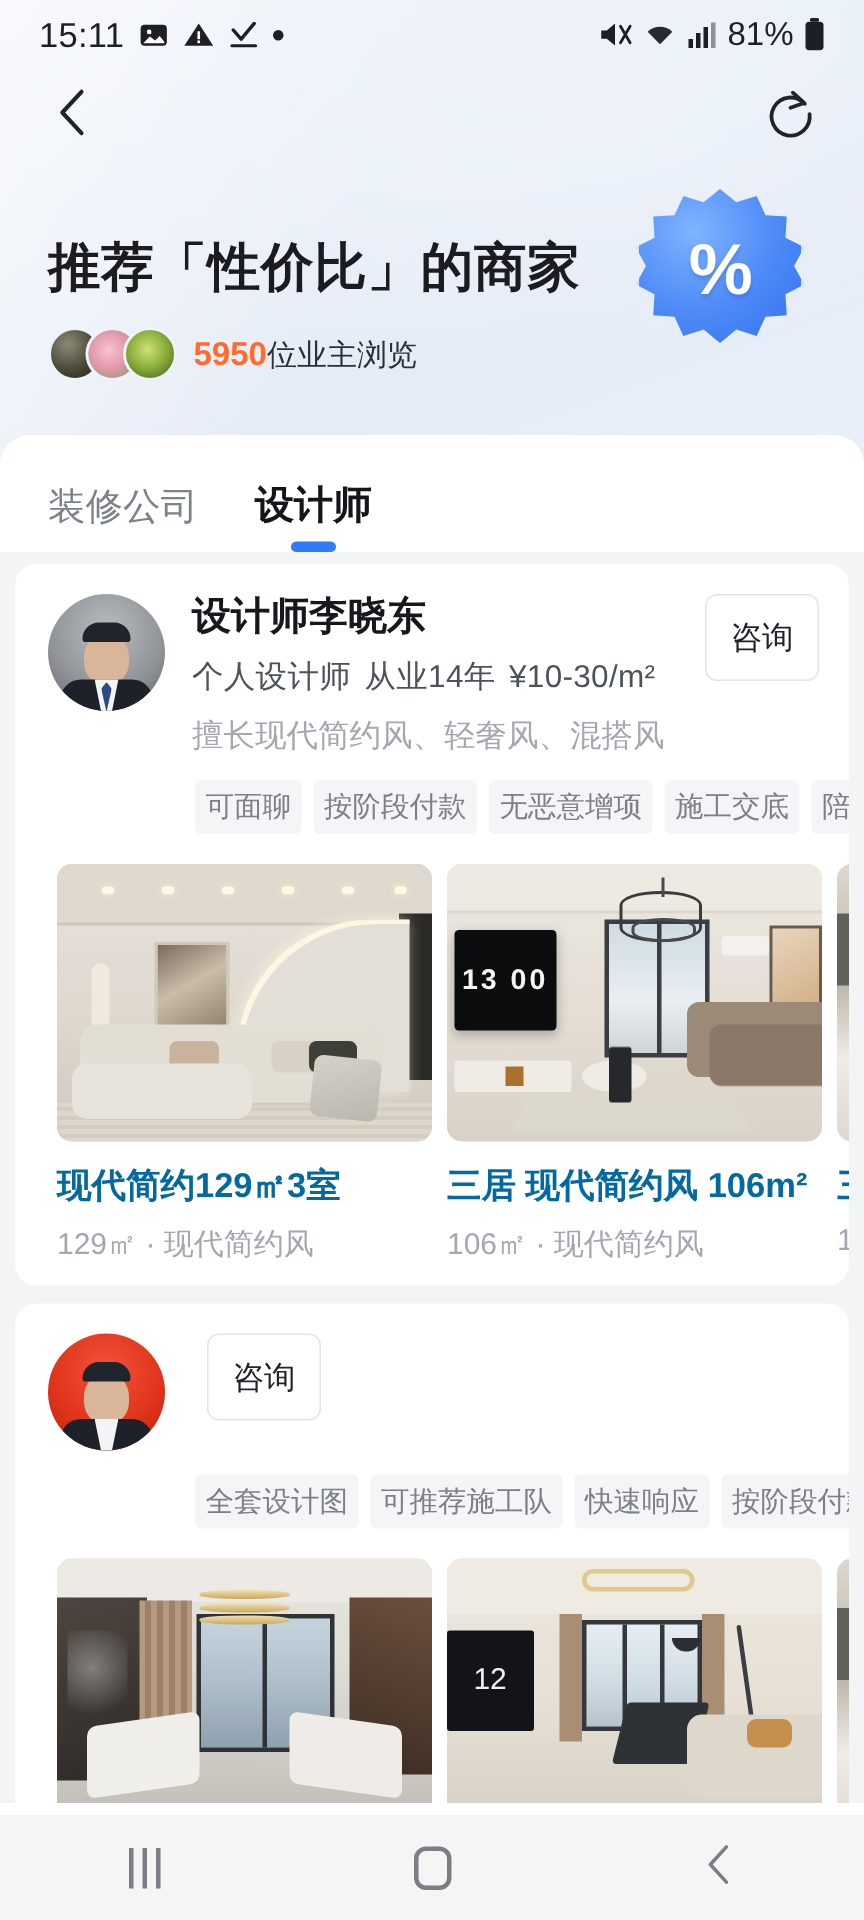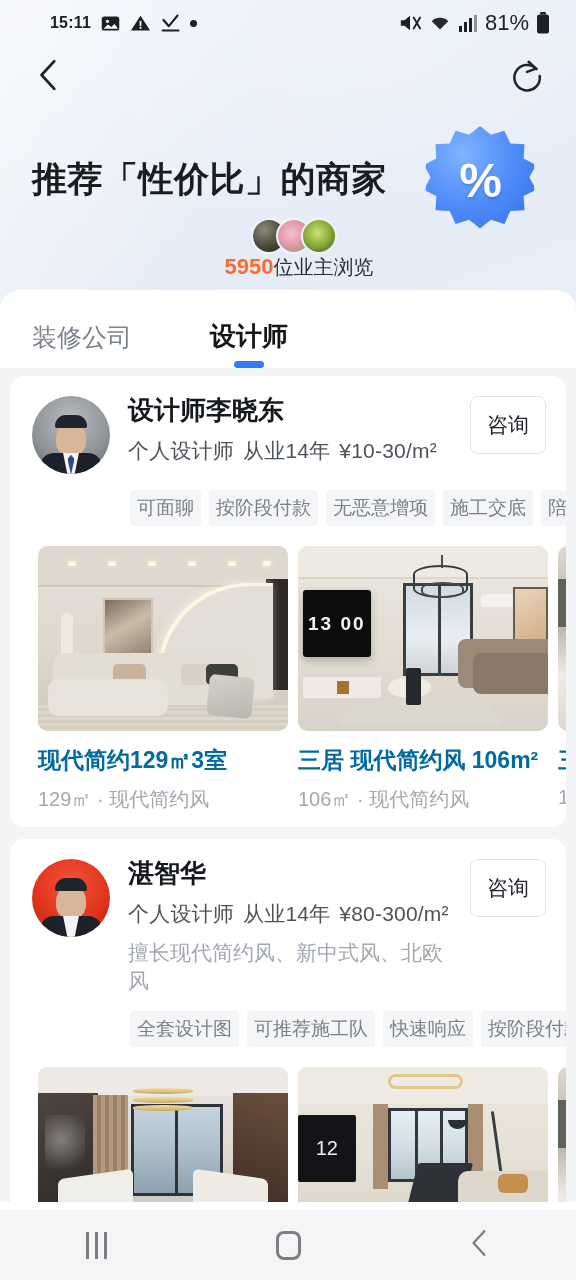--- a/index.html
+++ b/index.html
@@ -23,21 +23,21 @@
     background: linear-gradient(115deg, rgba(255,255,255,0.55) 0%, rgba(255,255,255,0) 42%);
   }
 
   
   .statusbar {
     position: absolute; left: 0; top: 0; width: 576px; height: 46px;
     display: flex; align-items: center; justify-content: space-between;
     padding: 0 26px; color: #1c1f23; z-index: 6;
   }
   .sb-left { display: flex; align-items: center; gap: 9px; }
-  .sb-time { font-size: 16px; font-weight: 700; letter-spacing: .2px; margin-left: 24px; }
+  .sb-time { font-size: 23px; font-weight: 400; letter-spacing: .2px; }
   .sb-right { display: flex; align-items: center; gap: 7px; }
   .sb-batt-text { font-size: 22px; font-weight: 400; }
   .ic { display: inline-flex; align-items: center; justify-content: center; }
   .dot-ic { width: 7px; height: 7px; border-radius: 50%; background: #1c1f23; display:inline-block; }
 
   
   .topnav {
     position: absolute; left: 0; top: 46px; width: 576px; height: 62px;
     display: flex; align-items: center; justify-content: space-between;
     padding: 0 26px; z-index: 6;
@@ -46,21 +46,21 @@
 
   
   .hero {
     position: absolute; left: 0; top: 110px; width: 576px; height: 180px; z-index: 5;
     padding: 0 32px;
   }
   .hero-title {
     font-size: 35px; font-weight: 600; color: #1a1c1f;
     letter-spacing: .5px; margin-top: 48px; line-height: 1.2;
   }
-  .hero-sub { display: flex; align-items: center; margin-top: 18px; flex-direction: column; }
+  .hero-sub { display: flex; align-items: center; margin-top: 18px; }
   .avatars { display: flex; align-items: center; }
   .av {
     width: 36px; height: 36px; border-radius: 50%;
     border: 2px solid #eef2f9; background-size: cover;
     margin-right: -11px; position: relative;
   }
   .av1 { background: radial-gradient(circle at 35% 30%, #8d8a76 0%, #4a4a3a 55%, #262619 100%); }
   .av2 { background: radial-gradient(circle at 42% 42%, #f4c4cf 0%, #e39aae 45%, #7e9a5d 100%); }
   .av3 { background: radial-gradient(circle at 45% 40%, #cfe07a 0%, #8eb23c 45%, #3f5c17 100%); }
   .viewers { margin-left: 22px; font-size: 20px; color: #2b2f36; font-weight: 400; }
@@ -89,21 +89,21 @@
     text-shadow: 0 2px 3px rgba(30,70,180,.28);
   }
 
   
   .sheet {
     position: absolute; left: 0; top: 290px; width: 576px; height: 920px;
     background: #fff; border-radius: 20px 20px 0 0; z-index: 4; overflow: hidden;
   }
 
   
-  .tabs { display: flex; align-items: flex-end; padding: 30px 32px 0 32px; height: 78px; gap: 40px; }
+  .tabs { display: flex; align-items: flex-end; padding: 30px 32px 0 32px; height: 78px; }
   .tab { position: relative; margin-right: 38px; padding-bottom: 14px; cursor: pointer; }
   .tab-label { font-size: 25px; color: #7c828c; font-weight: 400; }
   .tab.active .tab-label { color: #14161a; font-weight: 600; font-size: 26px; }
   .tab-underline {
     position: absolute; bottom: 0; left: 50%; transform: translateX(-50%);
     width: 30px; height: 7px; border-radius: 4px; background: #2f7cf6;
   }
 
   
   .cards { background: #f3f4f6; padding: 8px 0 0 0; }
@@ -366,20 +366,21 @@
                   <div class="shirt"></div>
                   <div class="tie"></div>
                 </div>
             </div>
           </div>
           <div class="card-info">
             <div class="designer-name">设计师李晓东</div>
             <div class="designer-meta">
               <span>个人设计师</span><span class="sp"></span><span>从业14年</span><span class="sp"></span><span>¥10-30/m²</span>
             </div>
+            <div class="designer-styles">擅长现代简约风、轻奢风、混搭风</div>
           </div>
           <div class="consult-btn">咨询</div>
         </div>
         <div class="tag-row">
           <span class="tag">可面聊</span>
           <span class="tag">按阶段付款</span>
           <span class="tag">无恶意增项</span>
           <span class="tag">施工交底</span>
           <span class="tag">陪同选购</span>
         </div>
@@ -453,27 +454,20 @@
         <div class="card-head">
           <div class="card-avatar ava-red">
             <div class="ava-face">
               <div class="hair"></div>
                 <div class="head"></div>
               <div class="body">
                   <div class="shirt"></div>
                 </div>
             </div>
           </div>
-          <div class="card-info">
-            <div class="designer-name">湛智华</div>
-            <div class="designer-meta">
-              <span>个人设计师</span><span class="sp"></span><span>从业14年</span><span class="sp"></span><span>¥80-300/m²</span>
-            </div>
-            <div class="designer-styles">擅长现代简约风、新中式风、北欧风</div>
-          </div>
           <div class="consult-btn">咨询</div>
         </div>
         <div class="tag-row">
           <span class="tag">全套设计图</span>
           <span class="tag">可推荐施工队</span>
           <span class="tag">快速响应</span>
           <span class="tag">按阶段付款</span>
         </div>
         <div class="works">
           <div class="work">

